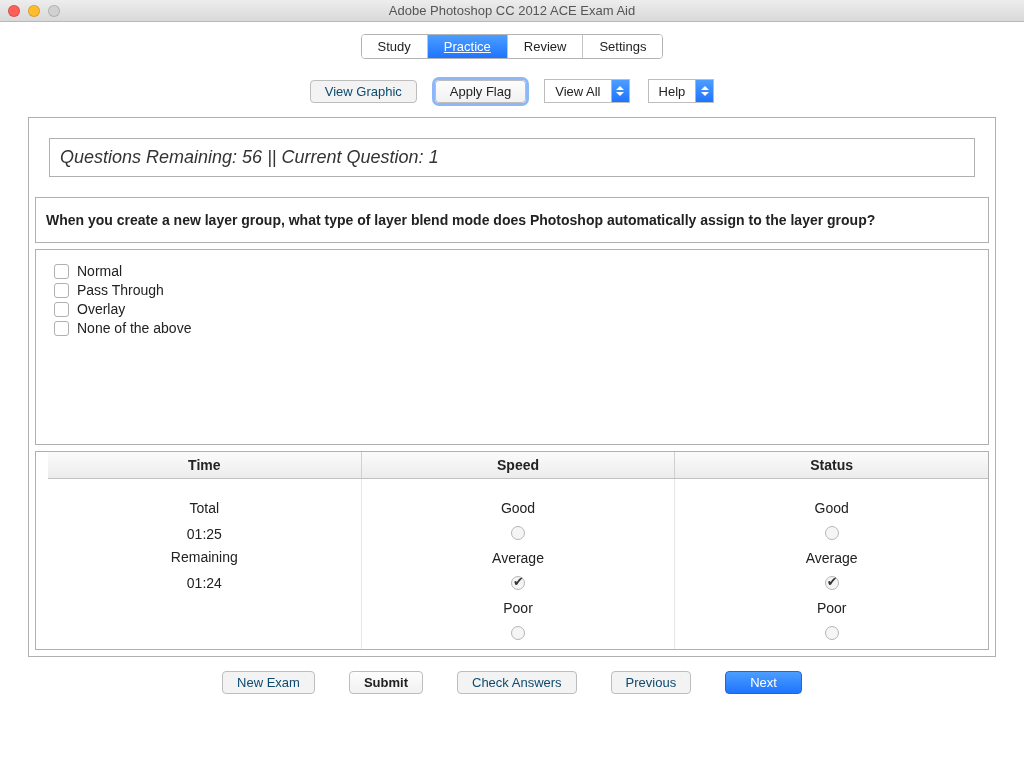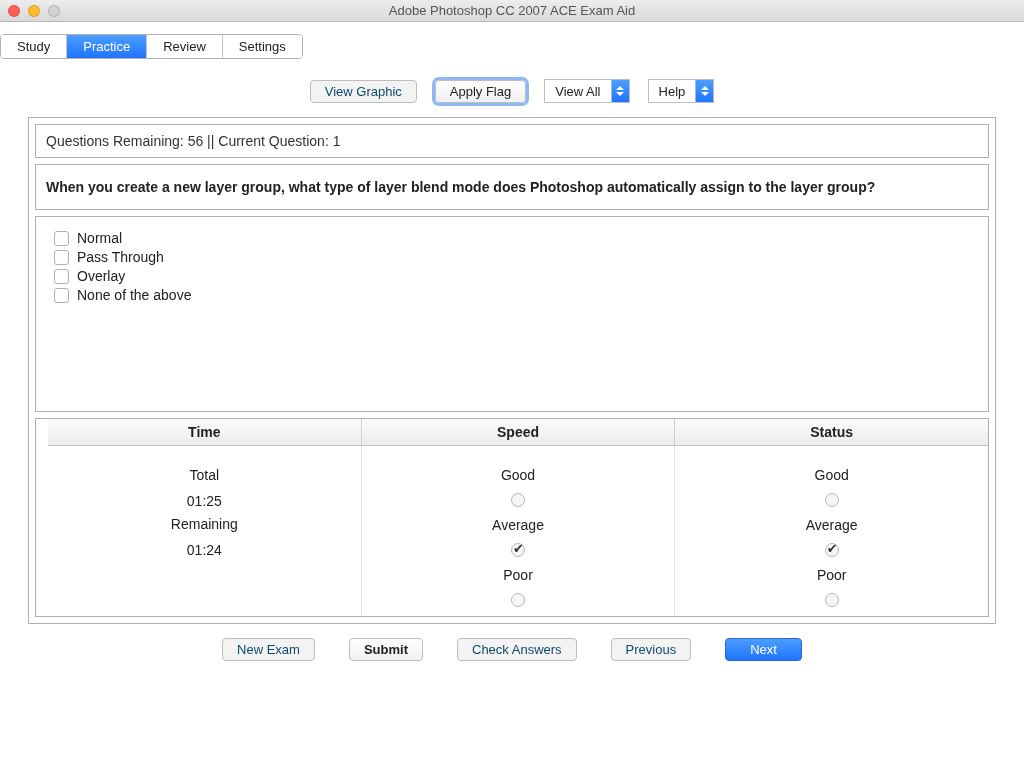--- a/index.html
+++ b/index.html
@@ -22,29 +22,29 @@
     position: relative;
   }
   .traffic-lights { display: flex; gap: 8px; position: absolute; left: 8px; }
   .tl { width: 12px; height: 12px; border-radius: 50%; border: 0.5px solid rgba(0,0,0,0.15); }
   .tl.red { background: #ff5f57; }
   .tl.yellow { background: #ffbd2e; }
   .tl.gray { background: #d1d1d1; }
   .titletext { margin: 0 auto; color: #555; font-size: 13px; }
 
   .toolbar-row {
-    display: flex; gap: 0; margin-top: 12px;
+    display: flex; justify-content: center; gap: 0; margin-top: 12px;
   }
   .segmented { display: inline-flex; border: 1px solid #b3b3b3; border-radius: 4px; overflow: hidden; background: #fff; }
   .segmented .seg {
     padding: 4px 16px; font-size: 13px; border-right: 1px solid #c4c4c4; background:#fff;
     cursor: default;
   }
   .segmented .seg:last-child { border-right: none; }
-  .segmented .seg.active { background: linear-gradient(#4c9eff,#1f74ff); color: #fff; }
+  .segmented .seg.active { background: linear-gradient(#4c9eff,#1f74ff); color: #fff; text-decoration: underline; }
 
   .toolbar2 {
     display: flex; justify-content: center; gap: 18px; margin: 20px 0 14px;
     align-items: center;
   }
   .mac-btn {
     border: 1px solid #bdbdbd; border-radius: 4px; background: linear-gradient(#fdfdfd,#f1f1f1);
     padding: 3px 14px; font-size: 13px; color:#222;
   }
   .mac-btn.disabled { color:#0c4a6e; background:#f3f3f3; }
@@ -69,21 +69,21 @@
   .mac-popup .steppers .down { border-top:4px solid #fff; }
 
   .content-frame {
     margin: 0 28px;
     border: 1px solid #b0b0b0;
   }
   .panel-top, .question-panel, .answers-panel {
     border: 1px solid #b0b0b0;
     background:#fff;
   }
-  .panel-top { margin: 6px; padding: 8px 10px; font-size:14px; color:#333;}
+  .panel-top { margin: 20px; padding: 8px 10px; font-size:18px; color:#333;font-style:italic;}
   .question-panel { margin: 0 6px 6px; padding: 14px 10px; font-weight: bold; font-size:14px;}
   .answers-panel { margin: 0 6px 6px; padding: 10px 18px 10px; height: 196px; font-size:14px;}
   .answer-row { display:flex; align-items:center; gap:8px; margin: 3px 0;}
   .cb {
     width:15px;height:15px;border:1px solid #b0b0b0;border-radius:3px;background:#fff;
     flex-shrink:0;
   }
 
   .stats-table {
     margin: 0 6px 6px;
@@ -108,21 +108,21 @@
 </style>
 </head>
 <body>
 
 <div class="titlebar">
   <div class="traffic-lights">
     <div class="tl red"></div>
     <div class="tl yellow"></div>
     <div class="tl gray"></div>
   </div>
-  <div class="titletext">Adobe Photoshop CC 2007 ACE Exam Aid</div>
+  <div class="titletext">Adobe Photoshop CC 2012 ACE Exam Aid</div>
 </div>
 
 <div class="toolbar-row">
   <div class="segmented">
     <div class="seg">Study</div>
     <div class="seg active">Practice</div>
     <div class="seg">Review</div>
     <div class="seg">Settings</div>
   </div>
 </div>

